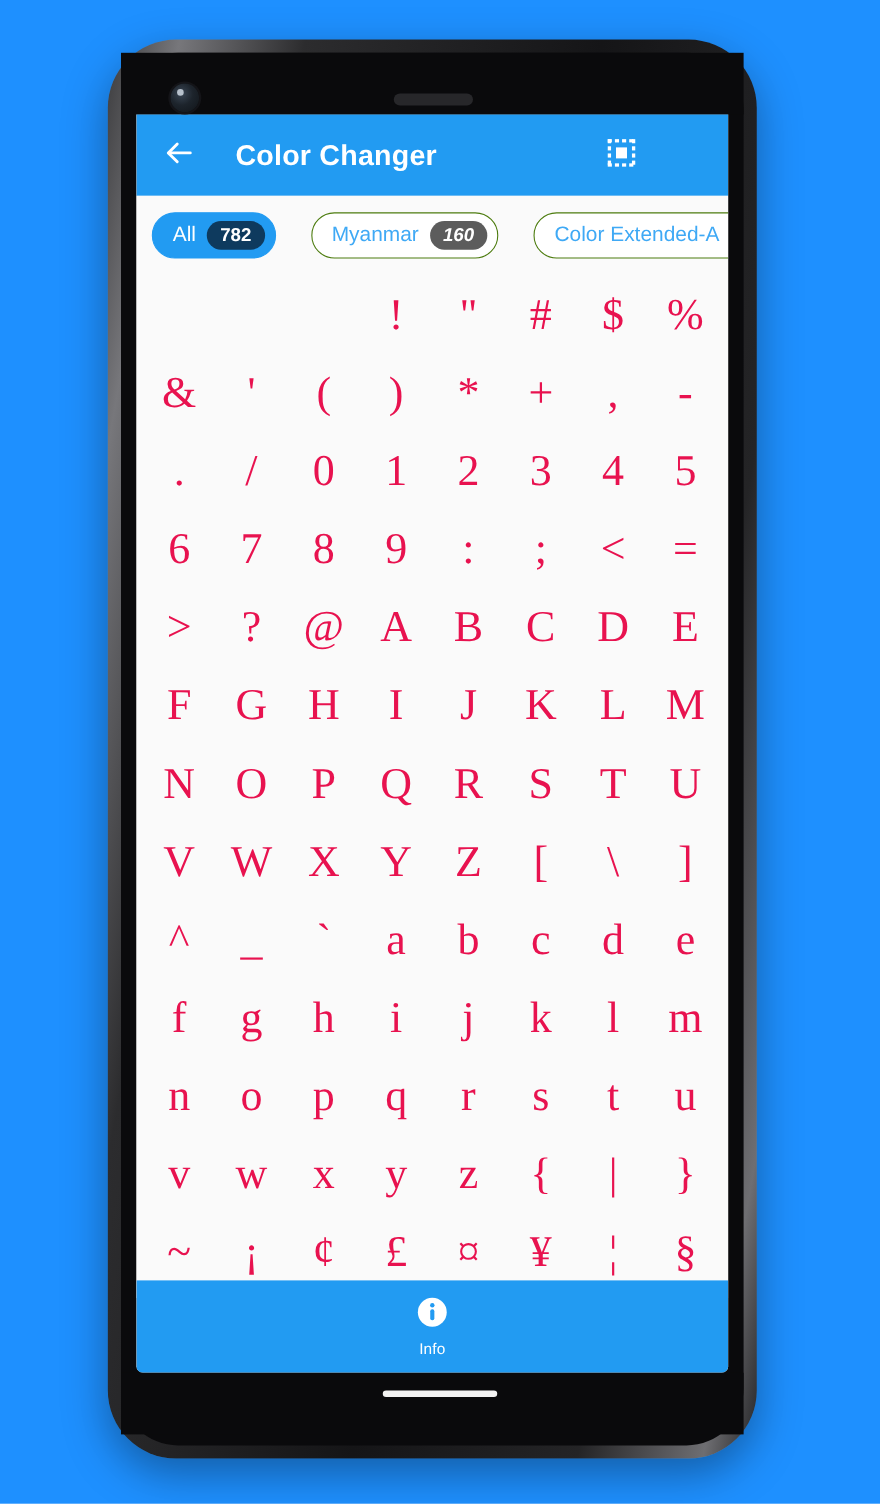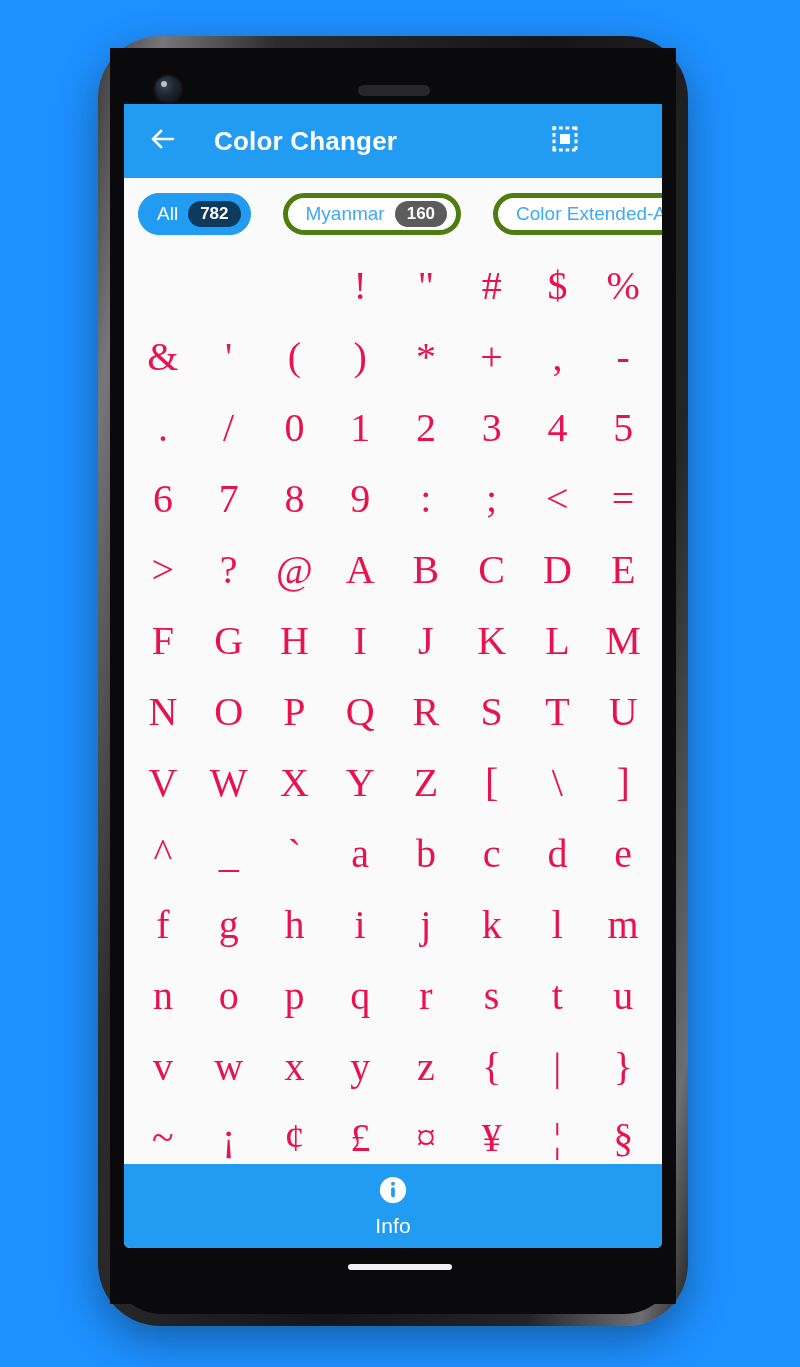--- a/index.html
+++ b/index.html
@@ -186,24 +186,24 @@
     text-align: center;
   }
   .chip.selected {
     background: #229BF2;
     border: 1px solid #229BF2;
   }
   .chip.selected .chip-label { color: #ffffff; }
   .chip.selected .chip-count { background: #0E3A5E; }
   .chip.unselected {
     background: #ffffff;
-    border: 5px solid #4d7c0f;
+    border: 1px solid #4d7c0f;
   }
   .chip.unselected .chip-label { color: #3FA9F5; }
-  .chip.unselected .chip-count { background: #5C5C5C; }
+  .chip.unselected .chip-count { background: #5C5C5C; font-style: italic; }
 
   
   #glyph-grid-wrap {
     position: relative;
     height: 930px;
     background: #FAFAFA;
     overflow: hidden;
   }
   #glyph-grid {
     display: grid;
@@ -239,21 +239,21 @@
     flex: 1;
     display: flex;
     flex-direction: column;
     align-items: center;
     justify-content: center;
     gap: 5px;
     cursor: pointer;
   }
   .nav-label {
     color: #ffffff;
-    font-size: 21px;
+    font-size: 14px;
     font-weight: 400;
     letter-spacing: 0.1px;
   }
 
   
   #bottom-bezel {
     position: absolute;
     left: 110px;
     top: 1248px;
     width: 566px;

